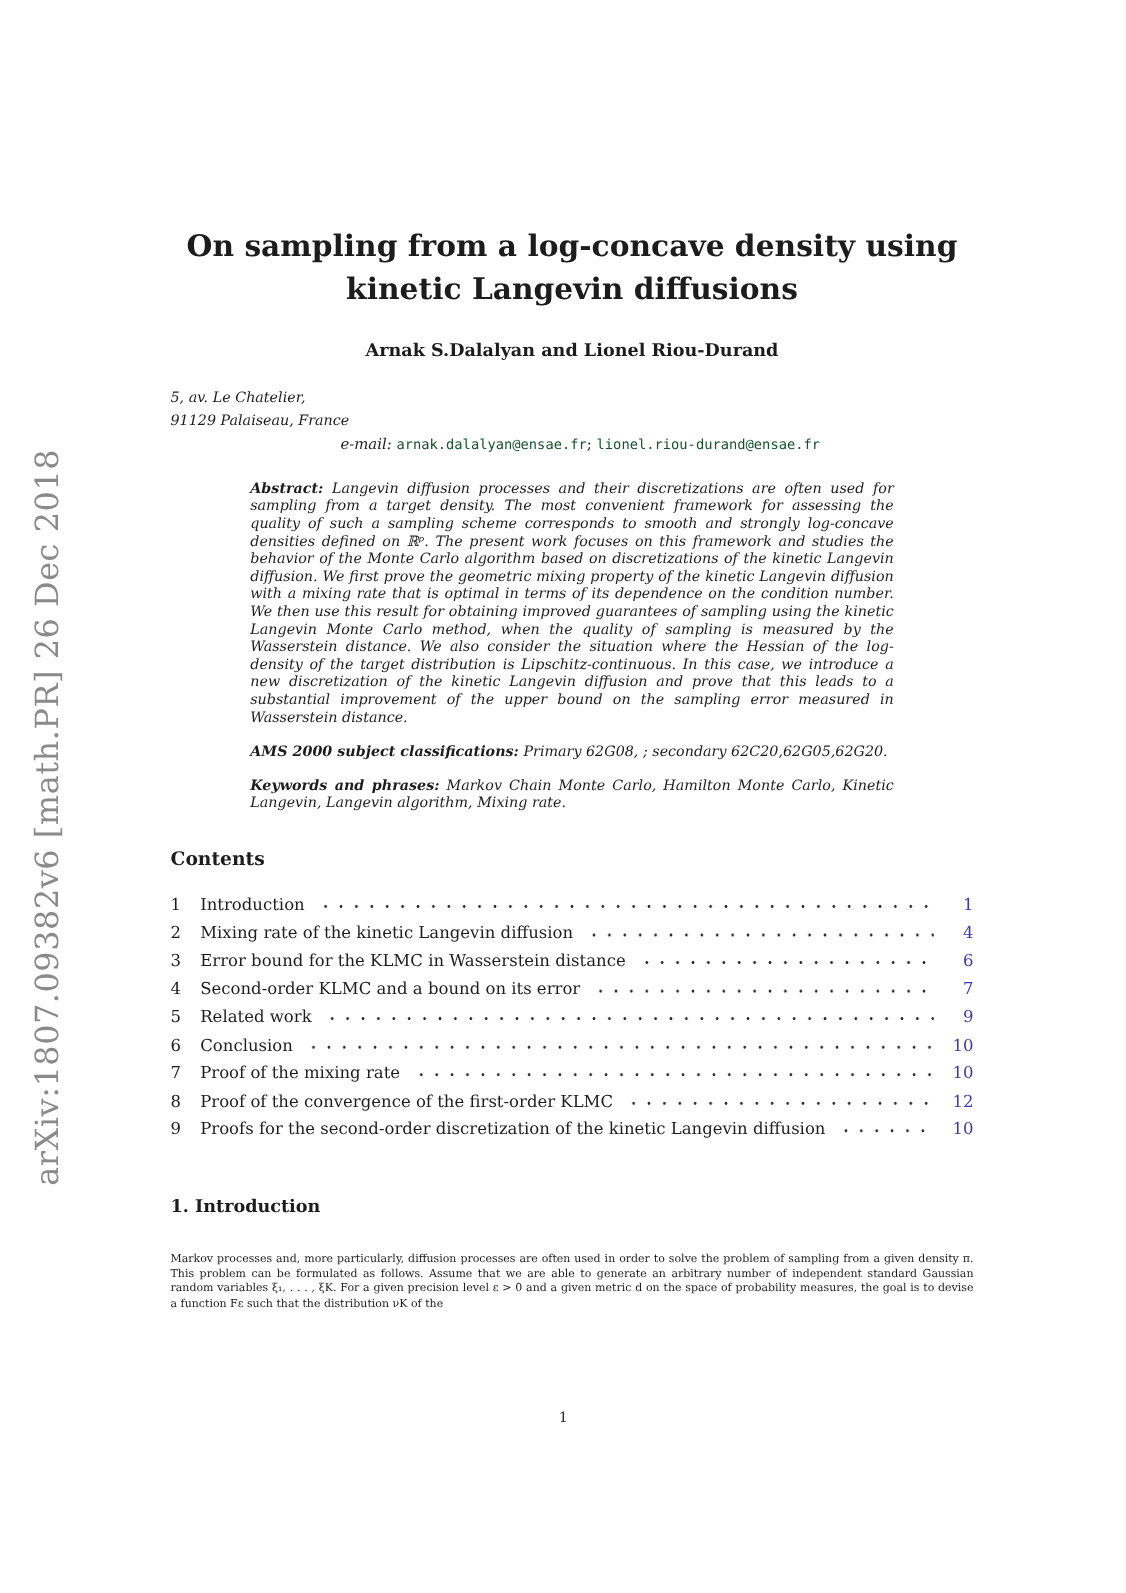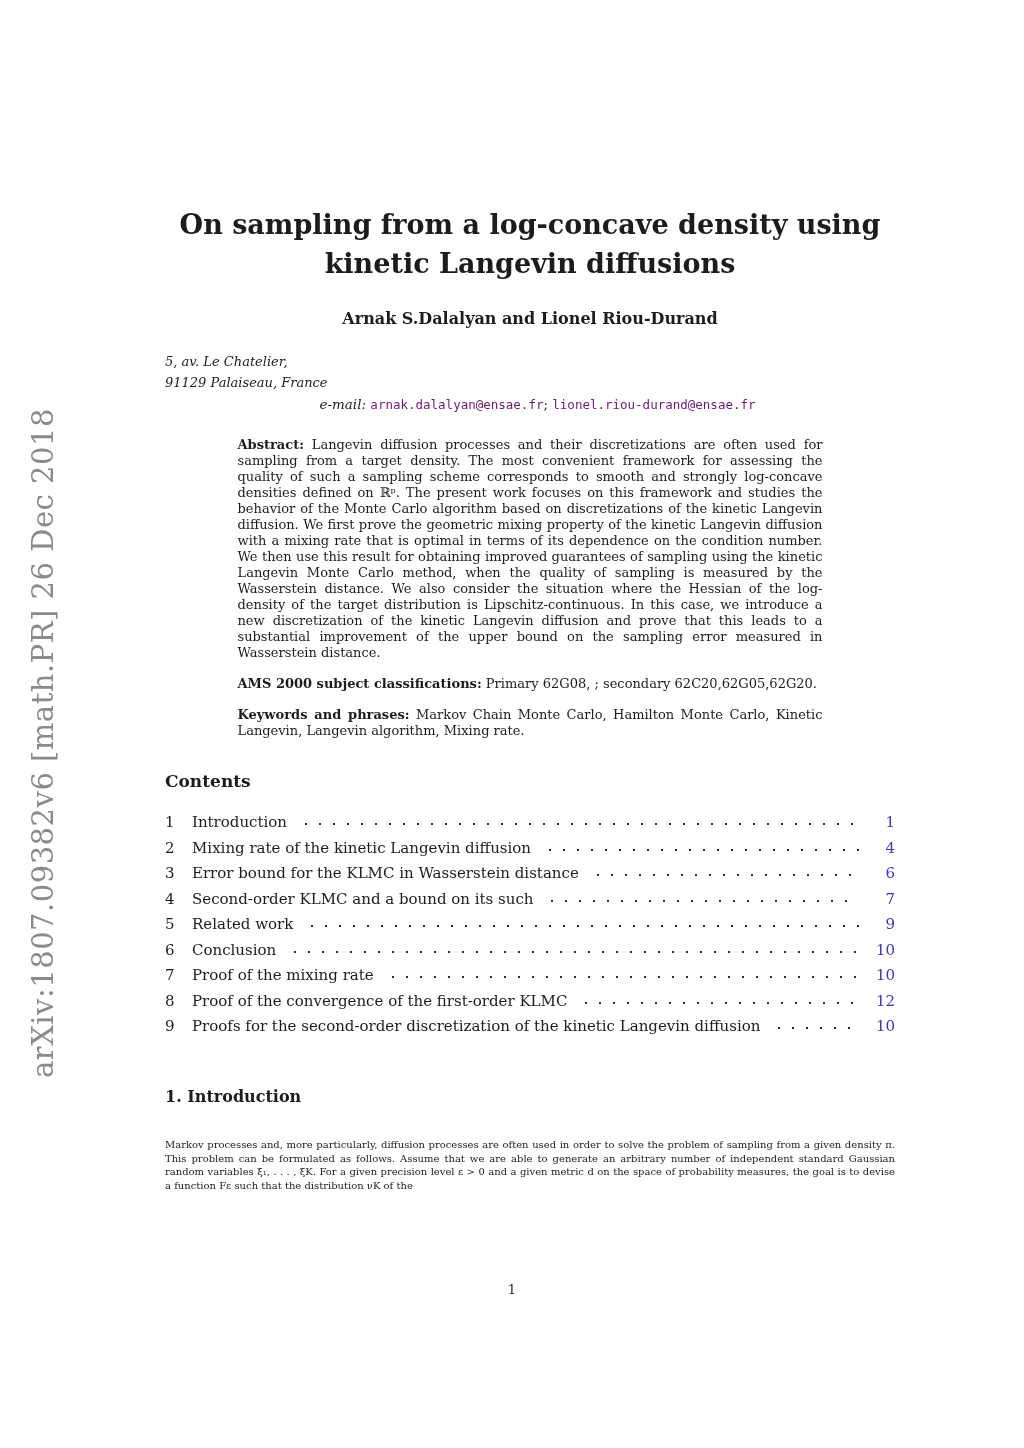--- a/index.html
+++ b/index.html
@@ -21,21 +21,21 @@
     transform-origin: 0 0;
     transform: rotate(-90deg);
     white-space: nowrap;
     font-size: 29px;
     color: #8a8a8a;
     letter-spacing: 0.5px;
   }
 
   .content {
     position: absolute;
-    left: 165px;
+    left: 155px;
     top: 0;
     width: 730px;
   }
 
   .title {
     margin-top: 205px;
     text-align: center;
     font-size: 27px;
     font-weight: bold;
     line-height: 1.45;
@@ -61,35 +61,35 @@
   .email-line {
     text-align: center;
     font-size: 13.5px;
     line-height: 1.6;
   }
   .email-label { font-style: italic; margin-left: 15px; }
   .email-link {
     font-family: "DejaVu Sans Mono", monospace;
     font-style: normal;
     font-size: 12.5px;
-    color: #701a75;
+    color: #14532d;
     text-decoration: none;
     cursor: pointer;
   }
   .email-sep { color: #1c1c1c; }
 
   .abstract-wrap {
     width: 585px;
     margin: 22px auto 0 auto;
     font-size: 13px;
     line-height: 1.23;
     text-align: justify;
   }
   .blk-label { font-weight: bold; }
-  .abstract-wrap p { margin: 0 0 15px 0; }
+  .abstract-wrap p { margin: 0 0 15px 0; font-style: italic; }
 
   .contents-heading {
     margin-top: 32px;
     font-size: 17px;
     font-weight: bold;
   }
 
   .toc {
     margin-top: 22px;
     font-size: 15px;
@@ -202,21 +202,21 @@
       <span class="toc-page">4</span>
     </div>
     <div class="toc-row">
       <span class="toc-num">3</span>
       <span class="toc-title">Error bound for the KLMC in Wasserstein distance</span>
       <span class="toc-dots"></span>
       <span class="toc-page">6</span>
     </div>
     <div class="toc-row">
       <span class="toc-num">4</span>
-      <span class="toc-title">Second-order KLMC and a bound on its such</span>
+      <span class="toc-title">Second-order KLMC and a bound on its error</span>
       <span class="toc-dots"></span>
       <span class="toc-page">7</span>
     </div>
     <div class="toc-row">
       <span class="toc-num">5</span>
       <span class="toc-title">Related work</span>
       <span class="toc-dots"></span>
       <span class="toc-page">9</span>
     </div>
     <div class="toc-row">

